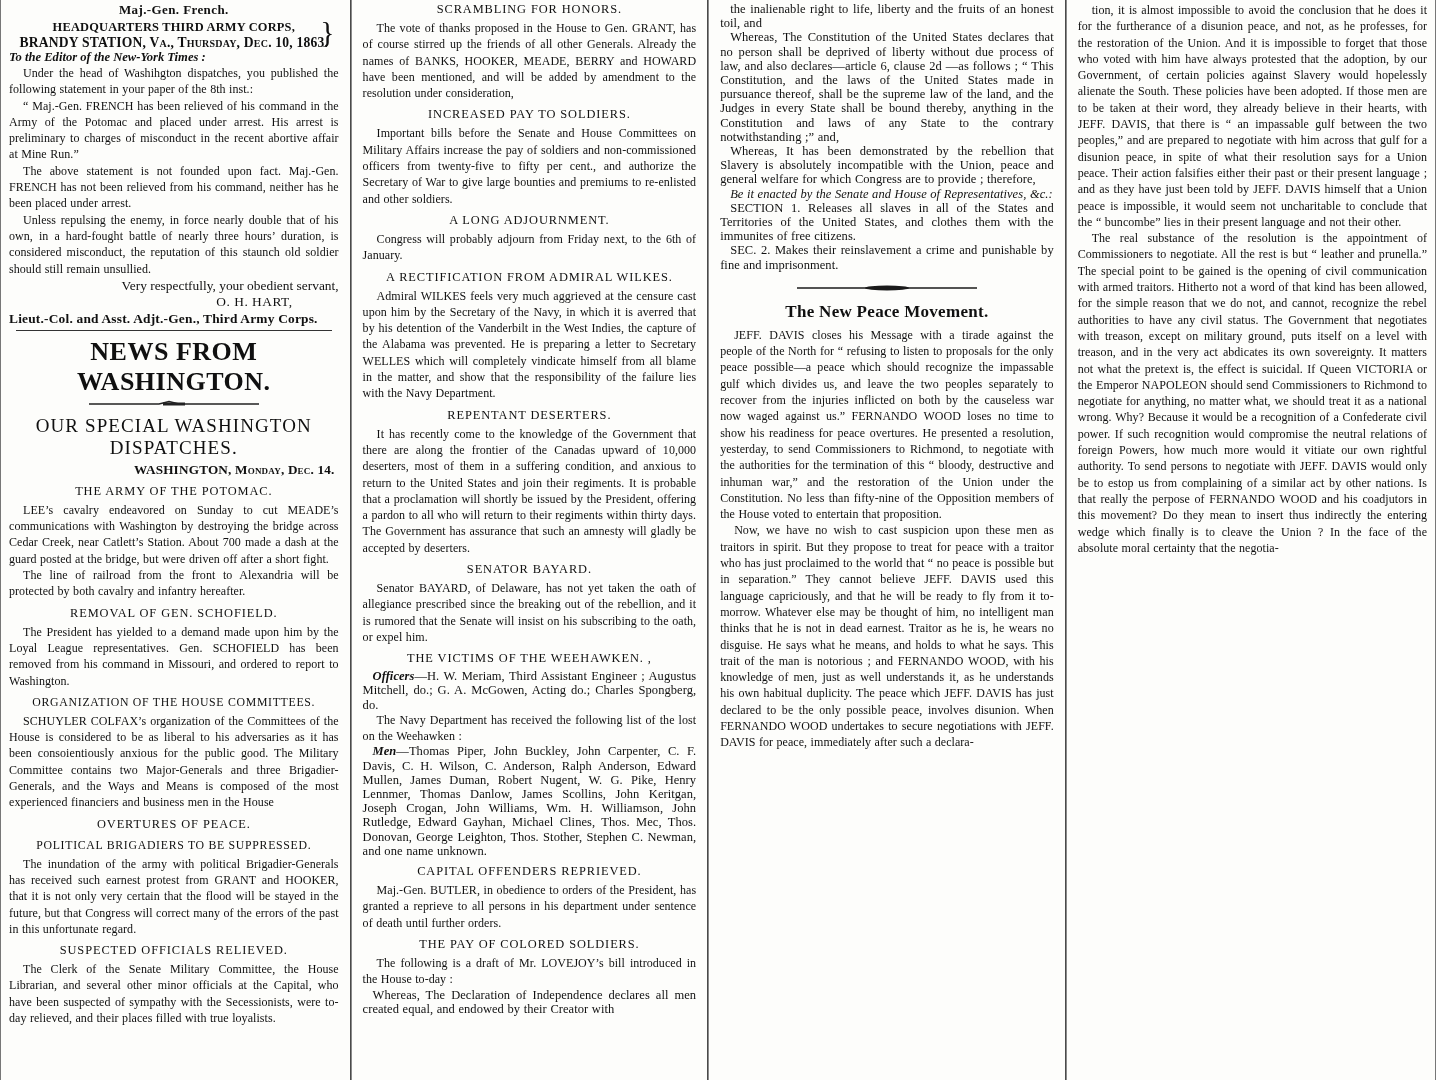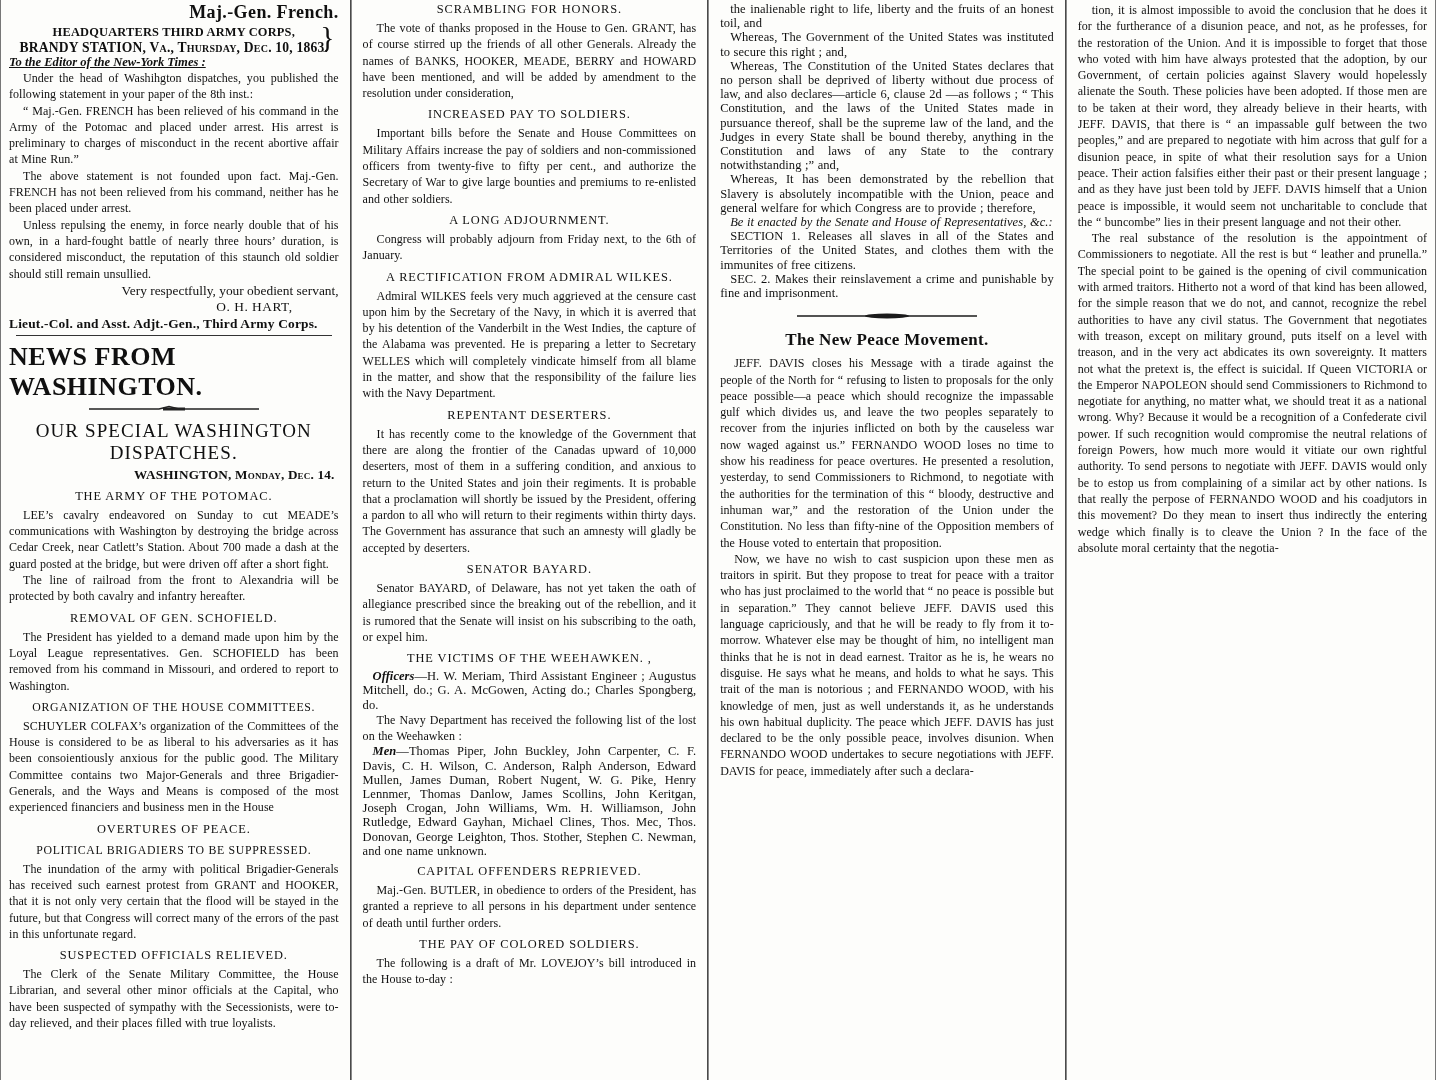--- a/index.html
+++ b/index.html
@@ -52,22 +52,22 @@
     word-spacing: 0.4px;
   }
   p.body.tight {
     font-size: 12.5px;
     line-height: 14.2px;
     text-indent: 10px;
   }
 
   
   .hd-name {
-    text-align: right;
-    font-size: 18px;
+    text-align: center;
+    font-size: 13px;
     font-weight: bold;
     letter-spacing: 0.4px;
     margin: 2px 0 2px 0;
     font-family: "Liberation Serif", serif;
   }
   .hd-place {
     text-align: center;
     font-size: 12.4px;
     font-weight: bold;
     letter-spacing: 0.2px;
@@ -80,21 +80,20 @@
     font-weight: bold;
     line-height: 15.5px;
     letter-spacing: 0.2px;
   }
   .hd-addr {
     font-style: italic;
     font-weight: bold;
     font-size: 12.6px;
     line-height: 15px;
     text-align: left;
-    text-decoration: underline;
   }
   .sc { font-variant: small-caps; }
   .it { font-style: italic; }
   .bd { font-weight: bold; }
 
   .brace {
     position: absolute;
     font-size: 30px;
     line-height: 20px;
     font-weight: 300;
@@ -132,20 +131,21 @@
   .dash-orn {
     width: 100%;
     text-align: center;
     line-height: 6px;
     height: 10px;
     margin: 3px 0 5px 0;
   }
   .dash-orn svg { display: block; margin: 0 auto; }
 
   h1.mast {
+    text-align: center;
     font-size: 26px;
     font-weight: bold;
     letter-spacing: 0.5px;
     margin: 6px 0 0 0;
     font-family: "Liberation Serif", serif;
   }
   h2.subhead {
     text-align: center;
     font-size: 19px;
     font-weight: normal;
@@ -279,27 +279,27 @@
     <h3 class="sec">THE VICTIMS OF THE WEEHAWKEN. ,</h3>
     <p class="body tight"><span class="it bd">Officers</span><span>—H. W. Meriam, Third Assistant Engineer ; Augustus Mitchell, do.; G. A. McGowen, Acting do.; Charles Spongberg, do.</span></p>
     <p class="body">The Navy Department has received the following list of the lost on the Weehawken :</p>
     <p class="body tight"><span class="it bd">Men</span><span>—Thomas Piper, John Buckley, John Carpenter, C. F. Davis, C. H. Wilson, C. Anderson, Ralph Anderson, Edward Mullen, James Duman, Robert Nugent, W. G. Pike, Henry Lennmer, Thomas Danlow, James Scollins, John Keritgan, Joseph Crogan, John Williams, Wm. H. Williamson, John Rutledge, Edward Gayhan, Michael Clines, Thos. Mec, Thos. Donovan, George Leighton, Thos. Stother, Stephen C. Newman, and one name unknown.</span></p>
 
     <h3 class="sec">CAPITAL OFFENDERS REPRIEVED.</h3>
     <p class="body">Maj.-Gen. BUTLER, in obedience to orders of the President, has granted a reprieve to all persons in his department under sentence of death until further orders.</p>
 
     <h3 class="sec">THE PAY OF COLORED SOLDIERS.</h3>
     <p class="body">The following is a draft of Mr. LOVEJOY’s bill introduced in the House to-day :</p>
+    <p class="body tight">Whereas, The Declaration of Independence declares all men created equal, and endowed by their Creator with</p>
   </div>
 
   <div class="rule-v"></div>
 
   <div class="col col-3">
     <p class="body tight" style="margin-top:2px;">the inalienable right to life, liberty and the fruits of an honest toil, and</p>
-    <p class="body tight">Whereas, The Government of the United States was instituted to secure this right ; and,</p>
     <p class="body tight">Whereas, The Constitution of the United States declares that no person shall be deprived of liberty without due process of law, and also declares—article 6, clause 2d —as follows ; “ This Constitution, and the laws of the United States made in pursuance thereof, shall be the supreme law of the land, and the Judges in every State shall be bound thereby, anything in the Constitution and laws of any State to the contrary notwithstanding ;” and,</p>
     <p class="body tight">Whereas, It has been demonstrated by the rebellion that Slavery is absolutely incompatible with the Union, peace and general welfare for which Congress are to provide ; therefore,</p>
     <p class="body tight it">Be it enacted by the Senate and House of Representatives, &amp;c.:</p>
     <p class="body tight">SECTION 1. Releases all slaves in all of the States and Territories of the United States, and clothes them with the immunites of free citizens.</p>
     <p class="body tight">SEC. 2. Makes their reinslavement a crime and punishable by fine and imprisonment.</p>
 
     <div class="orn-rule">
       <svg width="180" height="8" viewBox="0 0 180 8" aria-hidden="true">
         <path d="M0 4 L180 4" stroke="#1a1a1a" stroke-width="1.6" fill="none"></path>
         <ellipse cx="90" cy="4" rx="22" ry="2.4" fill="#1a1a1a"></ellipse>

